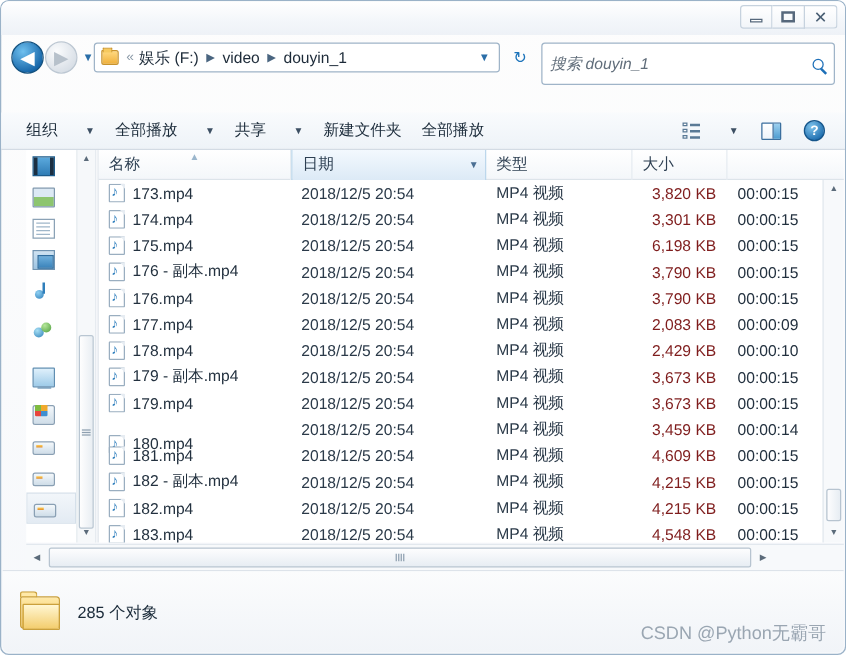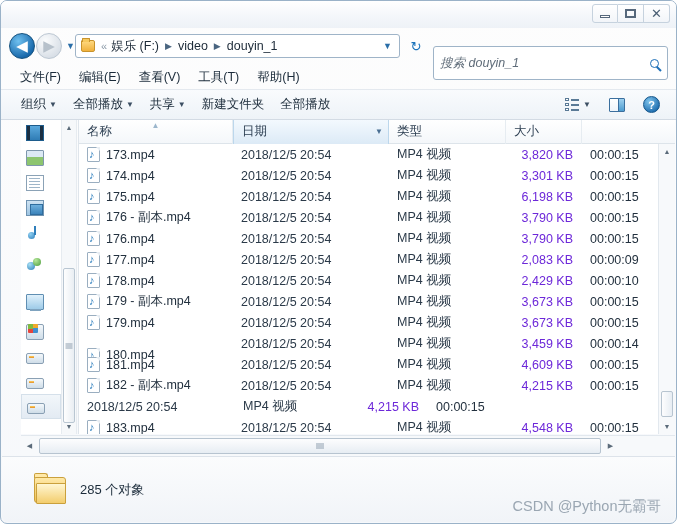--- a/index.html
+++ b/index.html
@@ -84,21 +84,21 @@
   .crumb { font-size: 12.5px; color: #1c2a38; padding: 1px 2px; white-space: nowrap; }
   .crumb-arrow { color: #4a6580; font-size: 9px; margin: 0 4px; }
   .addr-drop { margin-left: auto; color: #2a6ea8; font-size: 9px; padding-right: 4px; }
 
   #refreshbtn {
     position: absolute; left: 404px; top: 6px; width: 22px; height: 24px;
     display: flex; align-items: center; justify-content: center;
     color: #1d74bb; font-size: 13px;
   }
   #searchbox {
-    position: absolute; left: 432px; top: 18px; right: 8px; height: 24px;
+    position: absolute; left: 432px; top: 6px; right: 8px; height: 24px;
     background: #ffffff; border: 1px solid #9fb4c8; border-radius: 3px;
     display: flex; align-items: center; padding: 16px 6px;
   }
   #searchph {
     font-style: italic; font-size: 12.5px; color: #606d7a; flex: 1;
     white-space: nowrap; overflow: hidden;
   }
   .mag {
     width: 9px; height: 9px; border: 1.6px solid #1d6fb8; border-radius: 50%;
     position: relative; flex: 0 0 auto; margin-right: 2px;
@@ -118,21 +118,21 @@
 
   
   #toolbar {
     position: absolute; left: 0; top: 89px; right: 0; height: 30px;
     background: linear-gradient(#f9fbfd, #eef3f8);
     border-bottom: 1px solid #d3dbe4;
     display: flex; align-items: center; padding-left: 12px;
   }
   .tbitem {
     font-size: 12.5px; color: #1b2b3a; padding: 3px 8px;
-    display: flex; align-items: center; gap: 3px; white-space: nowrap;
+    display: flex; align-items: center; gap: 22px; white-space: nowrap;
   }
   .caret { font-size: 8px; color: #3c4f63; }
   #tbright { margin-left: auto; display: flex; align-items: center; padding-right: 8px; gap: 2px; }
   .viewicon { width: 15px; height: 13px; position: relative; }
   .viewicon i {
     position: absolute; left: 0; width: 4px; height: 3px;
     border: 1px solid #5a7a96; background: #fff; display: block;
   }
   .viewicon b {
     position: absolute; left: 6px; height: 2px; background: #5a7a96; display: block;
@@ -288,21 +288,21 @@
   }
   .colcaret { margin-left: auto; padding-right: 5px; font-size: 8px; color: #4a6f93; }
 
   #rows { position: absolute; left: 0; top: 24px; right: 17px; bottom: 0; overflow: hidden; }
   .row {
     height: 21px; display: flex; align-items: center;
     font-size: 12.5px; color: #23313f;
   }
   .cell { flex: 0 0 auto; padding-left: 8px; white-space: nowrap; overflow: hidden; }
   .cell.name { display: flex; align-items: center; gap: 6px; }
-  .cell.size { text-align: right; padding-right: 9px; padding-left: 0; color:#6d28d9; }
+  .cell.size { text-align: right; padding-right: 9px; padding-left: 0; color:#7f1d1d; }
   .cell.date, .cell.type { color: #2b3a49; }
 
   .mp4icon {
     width: 13px; height: 15px; flex: 0 0 auto; position: relative;
     background: #ffffff; border: 1px solid #9aaec0;
     border-radius: 1px;
   }
   .mp4icon:before {
     content:''; position:absolute; right:-1px; top:-1px;
     border-left: 4px solid transparent; border-top: 4px solid #e6ecf2;
@@ -344,21 +344,21 @@
   #navbottomicon {
     position: absolute; left: 22px; bottom: 2px; display: flex; align-items: center; gap: 3px;
   }
 
   
   #statusbar {
     position: absolute; left: 1px; right: 1px; bottom: 1px; height: 66px;
     background: linear-gradient(#fbfcfd, #f1f4f8);
     border-top: 1px solid #dde3ea;
     border-radius: 0 0 6px 6px;
-    display: flex; align-items: center; padding-left: 32px;
+    display: flex; align-items: center; padding-left: 14px;
   }
   #statusfolder {
     width: 34px; height: 30px; position: relative; flex: 0 0 auto; margin-right: 12px;
   }
   #statusfolder .back {
     position: absolute; left: 0; top: 2px; width: 32px; height: 26px;
     background: linear-gradient(#ffe9a8, #f0c256);
     border: 1px solid #caa03c; border-radius: 2px 3px 3px 3px;
   }
   #statusfolder .tab {
@@ -424,27 +424,20 @@
     <div id="refreshbtn">
       <span>↻</span>
     </div>
 
     <div id="searchbox">
       <span id="searchph">搜索 douyin_1</span>
       <span class="mag"></span>
     </div>
   </div>
 
-  <div id="menubar">
-    <div class="menuitem">文件(F)</div>
-    <div class="menuitem">编辑(E)</div>
-    <div class="menuitem">查看(V)</div>
-    <div class="menuitem">工具(T)</div>
-    <div class="menuitem">帮助(H)</div>
-  </div>
 
   <div id="toolbar">
     <div class="tbitem">
       <span>组织</span>
       <span class="caret">▼</span>
     </div>
     <div class="tbitem">
       <span>全部播放</span>
       <span class="caret">▼</span>
     </div>
@@ -664,20 +657,24 @@
             <div class="cell name" style="width: 154px;">
               <span class="mp4icon"></span>
               <span>182 - 副本.mp4</span>
             </div>
             <div class="cell date" style="width: 156px;">2018/12/5 20:54</div>
             <div class="cell type" style="width: 117px;">MP4 视频</div>
             <div class="cell size" style="width: 76px;">4,215 KB</div>
             <div class="cell" style="width: 78px;">00:00:15</div>
           </div>
           <div class="row">
+            <div class="cell name" style="width: 154px;">
+              <span class="mp4icon"></span>
+              <span>182.mp4</span>
+            </div>
             <div class="cell date" style="width: 156px;">2018/12/5 20:54</div>
             <div class="cell type" style="width: 117px;">MP4 视频</div>
             <div class="cell size" style="width: 76px;">4,215 KB</div>
             <div class="cell" style="width: 78px;">00:00:15</div>
           </div>
           <div class="row">
             <div class="cell name" style="width: 154px;">
               <span class="mp4icon"></span>
               <span>183.mp4</span>
             </div>

